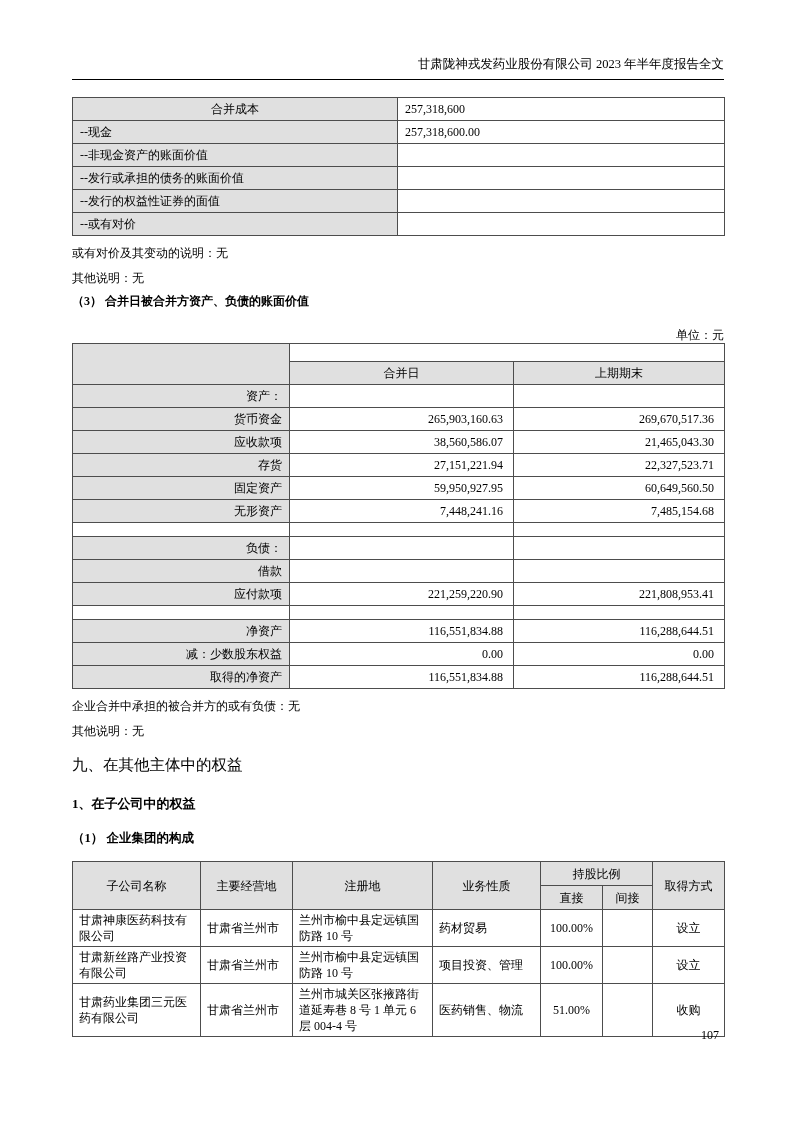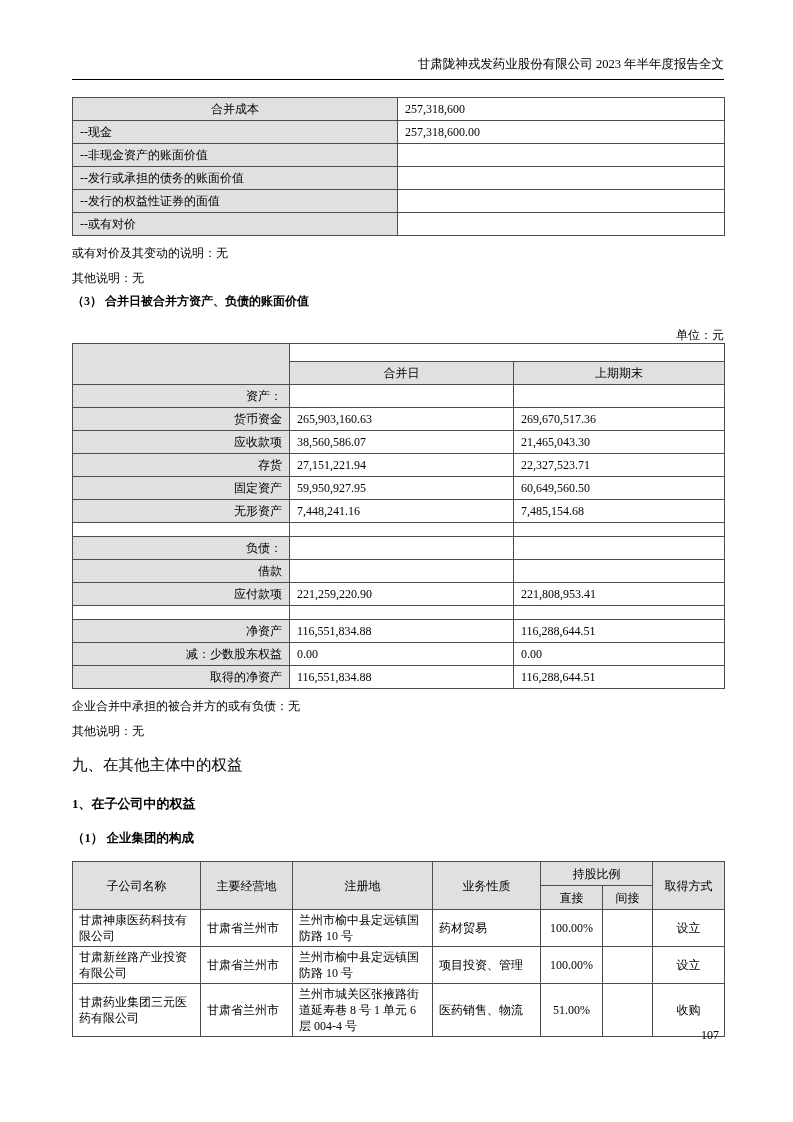--- a/index.html
+++ b/index.html
@@ -49,21 +49,21 @@
   .note-line { font-size: 12px; line-height: 16px; margin: 9px 0 0 0; }
 
   .h-sub { font-size: 12px; font-weight: bold; margin: 7px 0 0 0; line-height: 16px; }
   .unit-label { text-align: right; font-size: 12px; margin-top: 19px; line-height: 15px; }
 
   
   .table2 td { height: 18px; }
   .table2 .hdr-top { height: 13px; }
   .table2 .hdr { text-align: center; }
   .table2 .lbl { text-align: right; }
-  .table2 .val { text-align: left; padding-right: 10px; }
+  .table2 .val { text-align: right; padding-right: 10px; }
   .table2 .spacer-row td { height: 9px; background: #ffffff; }
 
   
   .h1 { font-size: 15.5px; font-weight: normal; margin: 16px 0 0 0; line-height: 20px; }
   .h2 { font-size: 13px; font-weight: bold; margin: 20px 0 0 0; line-height: 17px; }
   .h3 { font-size: 12.5px; font-weight: bold; margin: 18px 0 0 0; line-height: 16px; }
 
   
   .table3 { margin-top: 15px; }
   .table3 th, .table3 td { padding: 2px 6px; }

